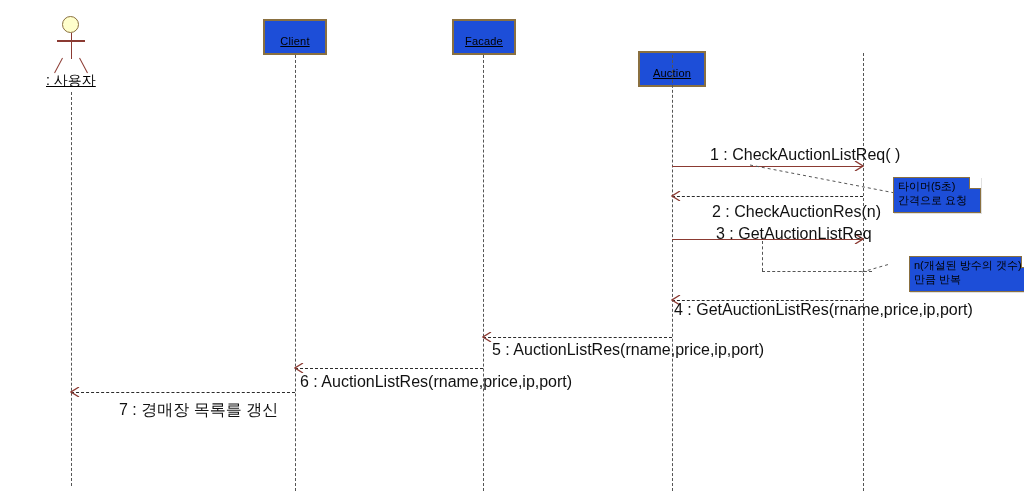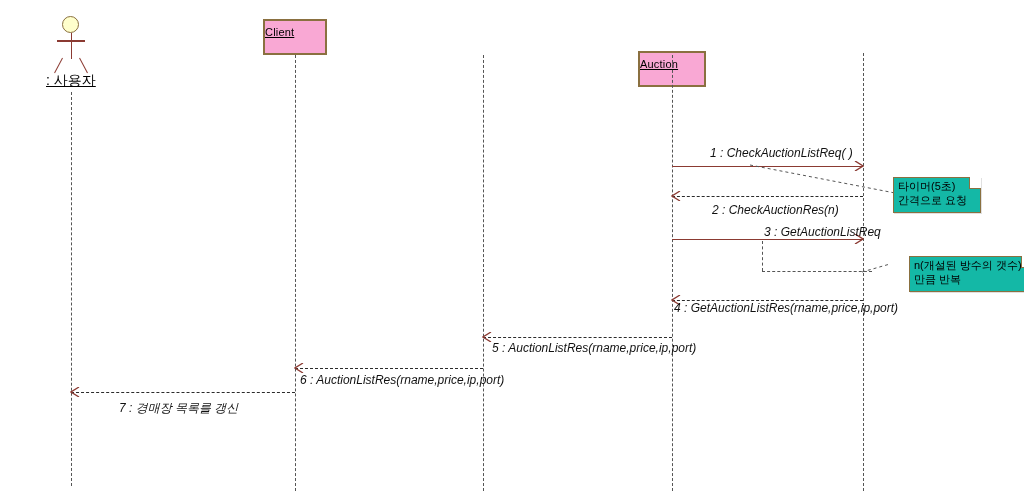--- a/index.html
+++ b/index.html
@@ -14,26 +14,26 @@
     position: relative;
     width: 1024px;
     height: 504px;
     background: #ffffff;
     overflow: hidden;
   }
   
   .lifeline-box {
     position: absolute;
     box-sizing: border-box;
-    background: #f9a8d4;
+    background: #1d4ed8;
     border: 2px solid #8a7040;
     display: flex;
     align-items: flex-start;
-    justify-content: flex-start;
-    padding-top: 5px;
+    justify-content: center;
+    padding-top: 14px;
   }
   .lifeline-box .box-label {
     font-size: 11px;
     color: #000000;
     text-decoration: underline;
     white-space: nowrap;
     letter-spacing: 0.2px;
   }
   
   .lifeline {
@@ -81,30 +81,29 @@
     border-top: 1.2px dashed #2b2b2b;
   }
   .msg .head {
     position: absolute;
     top: -5px;
     width: 10px;
     height: 10px;
   }
   .msg-label {
     position: absolute;
-    font-size: 12px;
+    font-size: 16px;
     color: #111111;
     white-space: nowrap;
-    font-style: italic;
   }
   
   .note {
     position: absolute;
     box-sizing: border-box;
-    background: #14b8a6;
+    background: #1d4ed8;
     border: 1px solid #8a7040;
     font-size: 11px;
     color: #000000;
     line-height: 1.25;
     padding: 2px 4px 2px 4px;
     box-shadow: 1px 1px 0 rgba(0,0,0,0.12);
   }
   .note .fold {
     position: absolute;
     top: -1px;
@@ -143,20 +142,23 @@
     <div class="actor-line" style="left:79px; top:58px; width:1.4px; height:17px; transform:rotate(-28deg); transform-origin: top center;"></div>
     <div class="actor-label" style="left:46px; top:72px;">: 사용자</div>
   </div>
   <div class="lifeline" style="left:71px; top:92px; height:394px;"></div>
 
   <div class="lifeline-box" style="left:263px; top:19px; width:64px; height:36px;">
     <span class="box-label">Client</span>
   </div>
   <div class="lifeline" style="left:295px; top:55px; height:436px;"></div>
 
+  <div class="lifeline-box" style="left:452px; top:19px; width:64px; height:36px;">
+    <span class="box-label">Facade</span>
+  </div>
   <div class="lifeline" style="left:483px; top:55px; height:436px;"></div>
 
   <div class="lifeline-box" style="left:638px; top:19px; width:68px; height:36px;margin-top:32px;">
     <span class="box-label">Auction</span>
   </div>
   <div class="lifeline" style="left:672px; top:55px; height:436px;"></div>
 
   <div class="lifeline" style="left:863px; top:53px; height:438px;"></div>
 
   <div class="msg solid" style="left:672px; top:166px; width:191px;">
@@ -174,21 +176,21 @@
     </svg>
   </div>
   <div class="msg-label" style="left:712px; top:203px;">2 : CheckAuctionRes(n)</div>
 
   <div class="msg solid" style="left:672px; top:239px; width:191px;">
     <div class="line"></div>
     <svg class="head" style="right:-1px;" viewBox="0 0 10 10">
       <path d="M1,0 L9,5 L1,10" fill="none" stroke="#8b3a32" stroke-width="1.4"></path>
     </svg>
   </div>
-  <div class="msg-label" style="left:716px; top:225px;margin-left:48px;">3 : GetAuctionListReq</div>
+  <div class="msg-label" style="left:716px; top:225px;">3 : GetAuctionListReq</div>
 
   <div class="msg dashed" style="left:672px; top:300px; width:191px;">
     <div class="line"></div>
     <svg class="head" style="left:-1px;" viewBox="0 0 10 10">
       <path d="M9,0 L1,5 L9,10" fill="none" stroke="#8b3a32" stroke-width="1.3"></path>
     </svg>
   </div>
   <div class="msg-label" style="left:674px; top:301px;">4 : GetAuctionListRes(rname,price,ip,port)</div>
 
   <div class="msg dashed" style="left:483px; top:337px; width:189px;">

